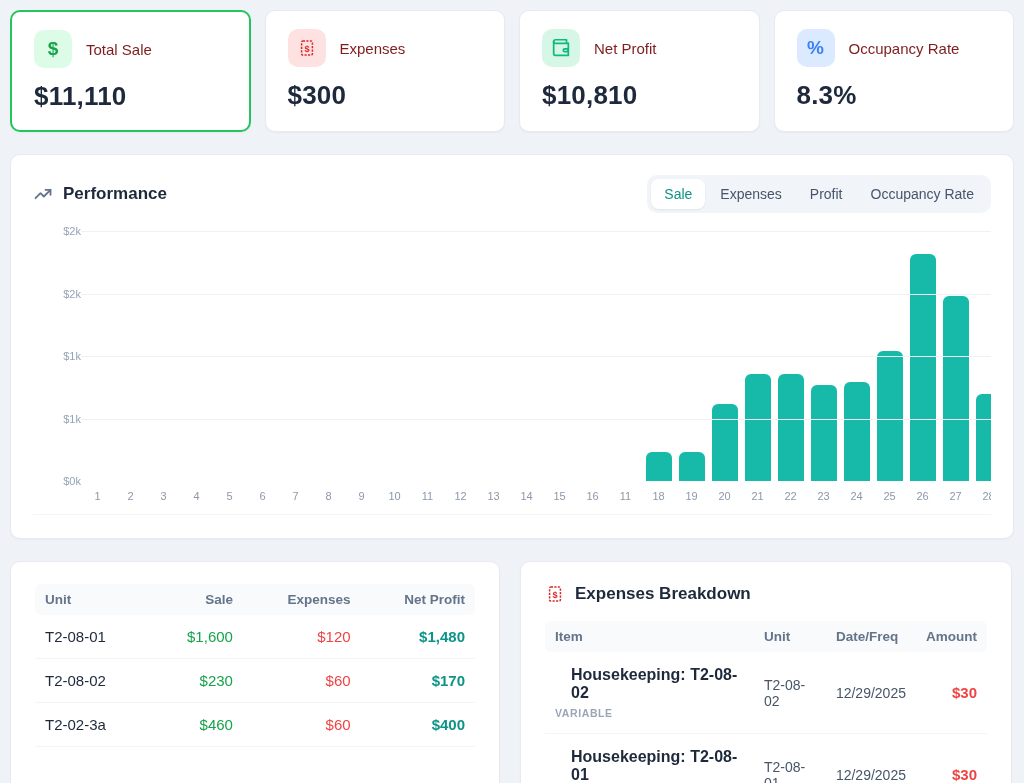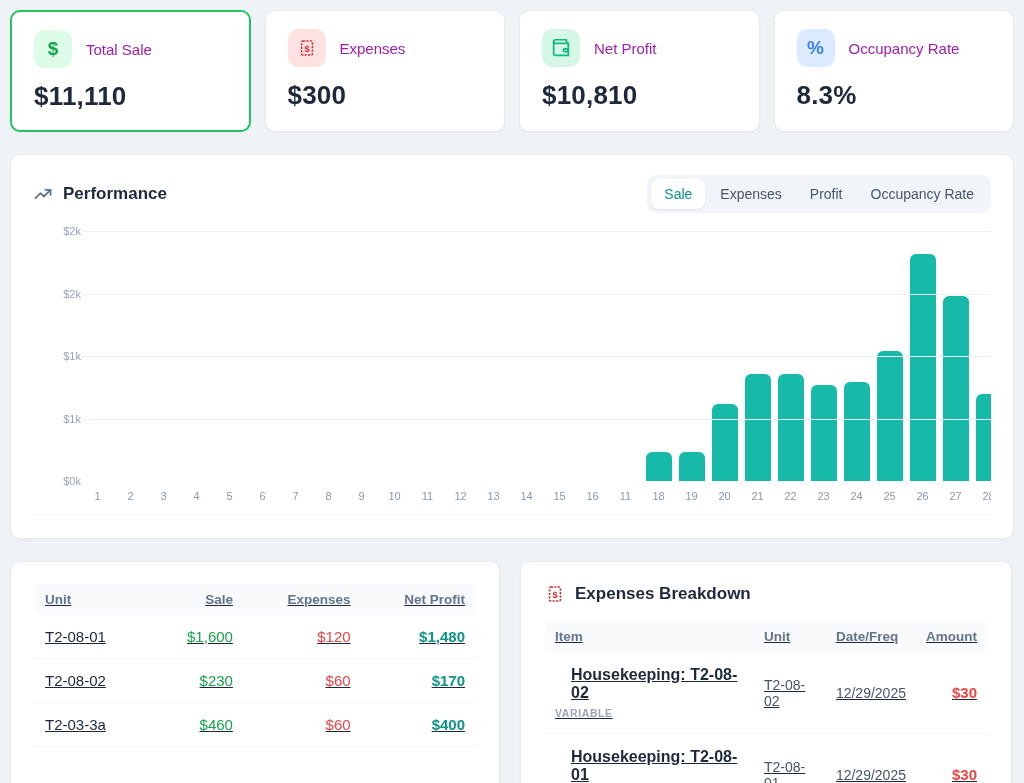--- a/index.html
+++ b/index.html
@@ -23,21 +23,21 @@
   .stat-head { display: flex; align-items: center; gap: 14px; }
   .icon-tile {
     width: 38px; height: 38px; border-radius: 10px;
     display: flex; align-items: center; justify-content: center;
     font-weight: bold; font-size: 19px;
   }
   .tile-green  { background: #dcfce7; color: #16a34a; }
   .tile-red    { background: #fee2e2; color: #dc2626; }
   .tile-mint   { background: #d7f7e6; color: #10b981; }
   .tile-blue   { background: #dbeafe; color: #3b82f6; }
-  .stat-label { color: #a21caf; font-size: 15px; }
+  .stat-label { color: #7f1d1d; font-size: 15px; }
   .stat-value { font-size: 26px; font-weight: bold; margin-top: 13px; letter-spacing: .2px; }
   
   .perf-card { margin-top: 22px; padding: 20px 22px 16px 22px; height: 385px; }
   .perf-header { display: flex; align-items: center; justify-content: space-between; }
   .sec-title { display: flex; align-items: center; gap: 10px; font-size: 17px; font-weight: bold; }
   .tabs { background: #f1f5f9; border-radius: 10px; padding: 4px; display: flex; gap: 2px; }
   .tab {
     padding: 7px 13px; font-size: 14px; color: #475569; border-radius: 8px;
     cursor: pointer; white-space: nowrap;
   }
@@ -58,21 +58,21 @@
   }
   .bar-slot { width: 33px; height: 100%; display: flex; align-items: flex-end; justify-content: center; }
   .bar { width: 26px; background: var(--teal); border-radius: 6px 6px 0 0; cursor: pointer; }
   .x-axis { margin-left: 48px; overflow: hidden; }
   .x-inner { display: flex; width: 924px; margin-top: 9px; }
   .xlabel { width: 33px; text-align: center; font-size: 11px; color: #8b99ab; }
   
   .bottom-row { display: grid; grid-template-columns: 490px 492px; gap: 20px; margin-top: 22px; }
   .table-card { padding: 22px 24px; height: 260px; overflow: hidden; }
   .table-card .sec-title { margin-bottom: 17px; }
-  table { width: 100%; border-collapse: collapse; text-decoration: underline; }
+  table { width: 100%; border-collapse: collapse; }
   thead th {
     background: #f8fafc; color: #64748b; font-size: 13.5px; font-weight: bold;
     padding: 8px 10px; text-align: left;
   }
   thead th:first-child { border-radius: 6px 0 0 6px; }
   thead th:last-child { border-radius: 0 6px 6px 0; }
   th.num, td.num { text-align: right; }
   tbody td { padding: 13px 10px; font-size: 15px; border-bottom: 1px solid #f1f5f9; }
   td.pos { color: var(--green); }
   td.neg { color: var(--red); }
@@ -278,21 +278,21 @@
             <td class="num neg">$120</td>
             <td class="num profit">$1,480</td>
           </tr>
           <tr>
             <td>T2-08-02</td>
             <td class="num pos">$230</td>
             <td class="num neg">$60</td>
             <td class="num profit">$170</td>
           </tr>
           <tr>
-            <td>T2-03-3a</td>
+            <td>T2-02-3a</td>
             <td class="num pos">$460</td>
             <td class="num neg">$60</td>
             <td class="num profit">$400</td>
           </tr>
         </tbody>
     </table>
   </div>
 
   <div class="card table-card">
     <div class="sec-title">

